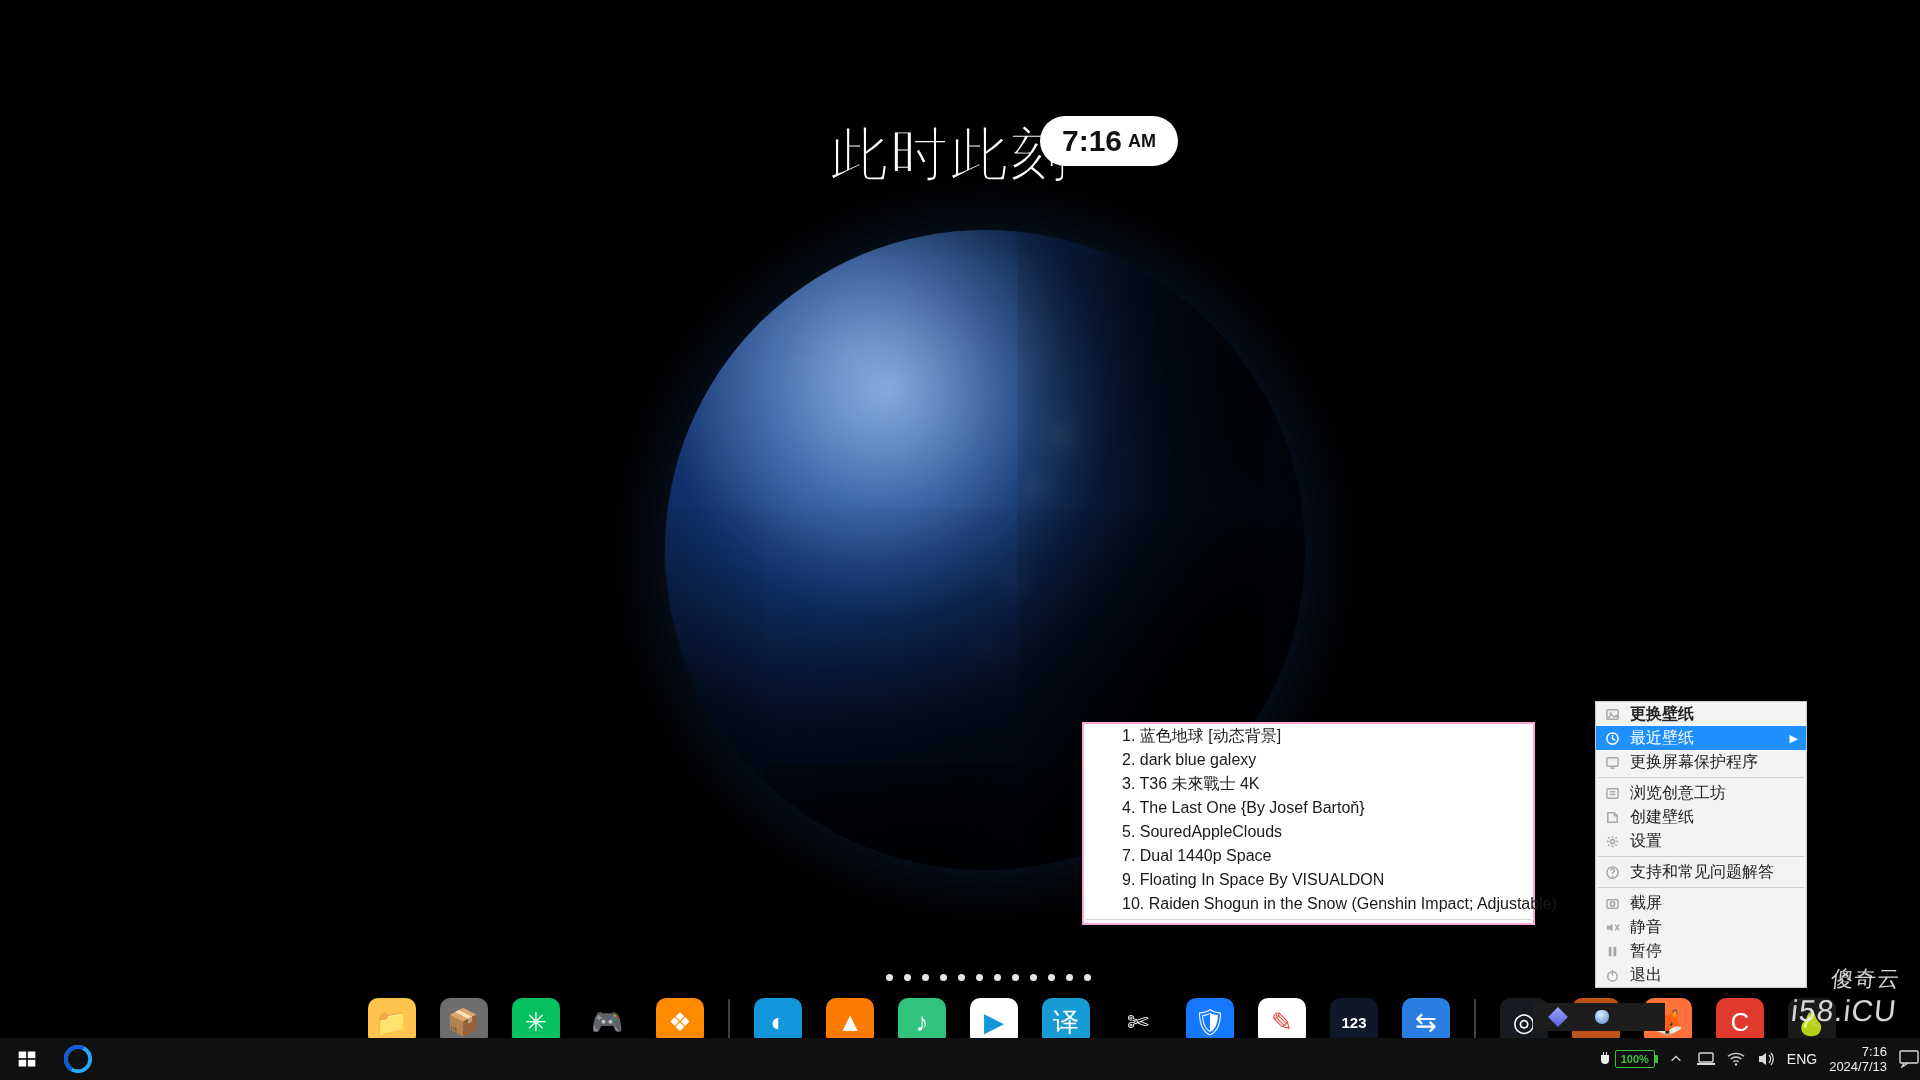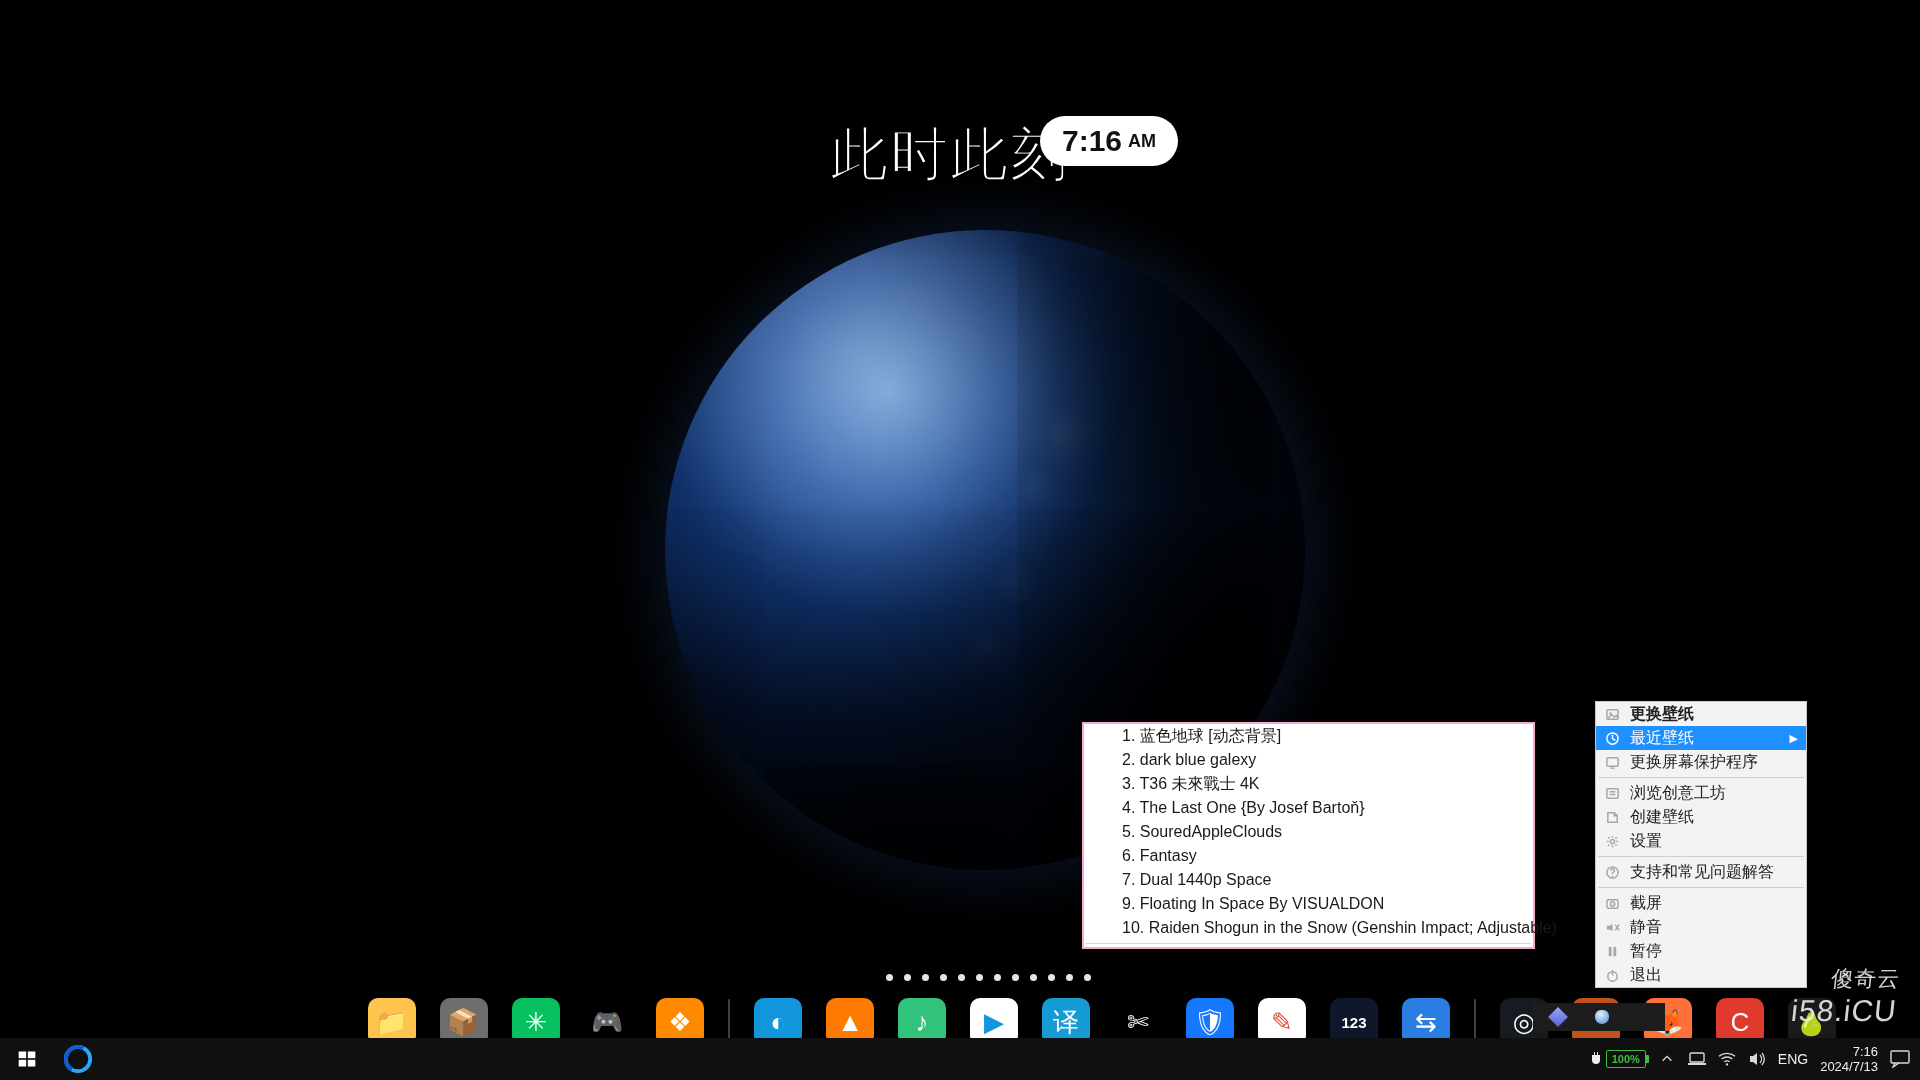--- a/index.html
+++ b/index.html
@@ -114,21 +114,21 @@
   z-index:40; color:#eee; font-size:14px;
 }
 .taskbar .start {
   width:54px; height:100%; display:flex; align-items:center; justify-content:center;
 }
 .taskbar .start svg { width:20px; height:20px; }
 .taskbar .pin {
   width:48px; height:100%; display:flex; align-items:center; justify-content:center;
 }
 .taskbar .tray {
-  margin-left:auto; display:flex; align-items:center; gap:12px; padding-right:10px; height:100%;
+  margin-left:auto; display:flex; align-items:center; gap:12px; padding-right:1px; height:100%;
 }
 .battery {
   display:flex; align-items:center; gap:4px;
 }
 .battery .box {
   width:40px; height:18px; border:1px solid #3fbf3f; border-radius:2px;
   display:flex; align-items:center; justify-content:center;
   color:#3fbf3f; font-size:11px; font-weight:700; position:relative;
 }
 .battery .box::after{
@@ -186,21 +186,20 @@
       <span></span>
   </div>
 </div>
 
 <div class="submenu" id="submenu">
     <div class="smi">1. 蓝色地球 [动态背景]</div>
     <div class="smi">2. dark blue galexy</div>
     <div class="smi">3. T36 未來戰士 4K</div>
     <div class="smi">4. The Last One {By Josef Bartoň}</div>
     <div class="smi">5. SouredAppleClouds</div>
-    <div class="smi">6. Fantasy</div>
     <div class="smi">7. Dual 1440p Space</div>
     <div class="smi">9. Floating In Space By VISUALDON</div>
     <div class="smi">10. Raiden Shogun in the Snow (Genshin Impact; Adjustable)</div>
     <div class="sep" style="height: 1px; background: rgb(214, 214, 214); margin: 3px 2px;"></div>
   </div>
 
 <div class="ctx" id="ctx">
     <div class="mi bold">
       <span class="ic">
         <svg viewBox="0 0 16 16" width="15" height="15">

